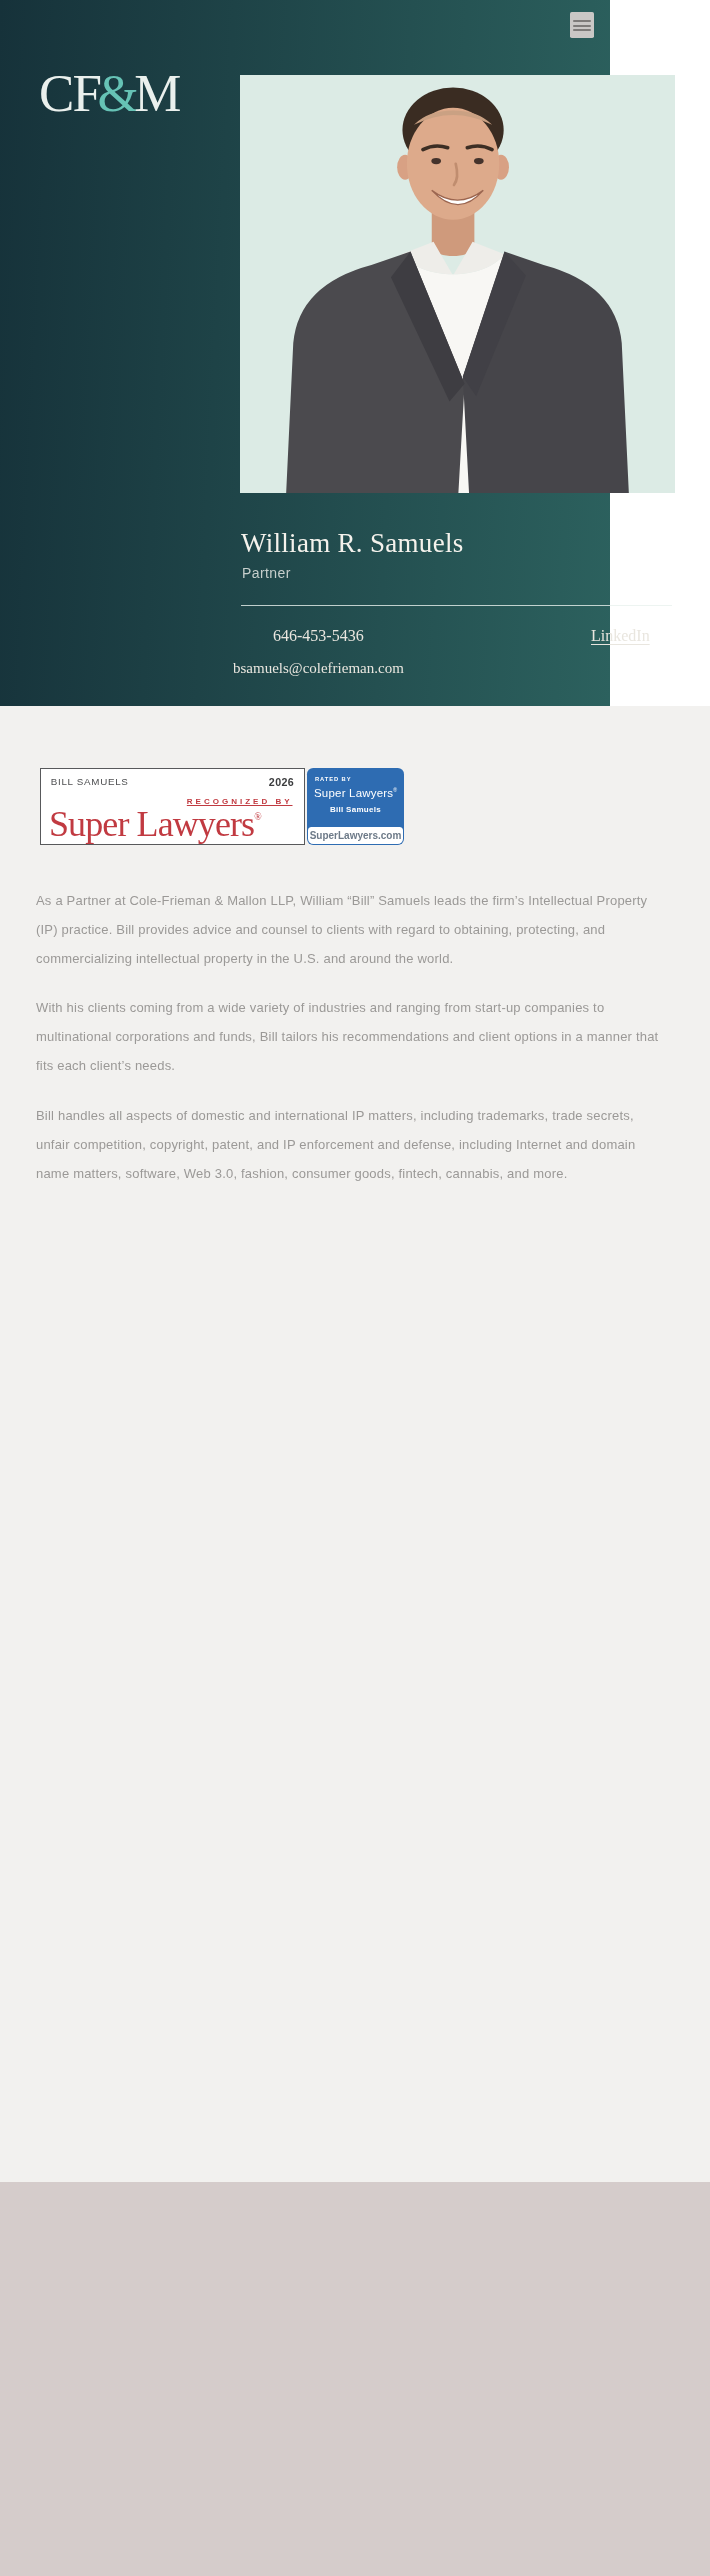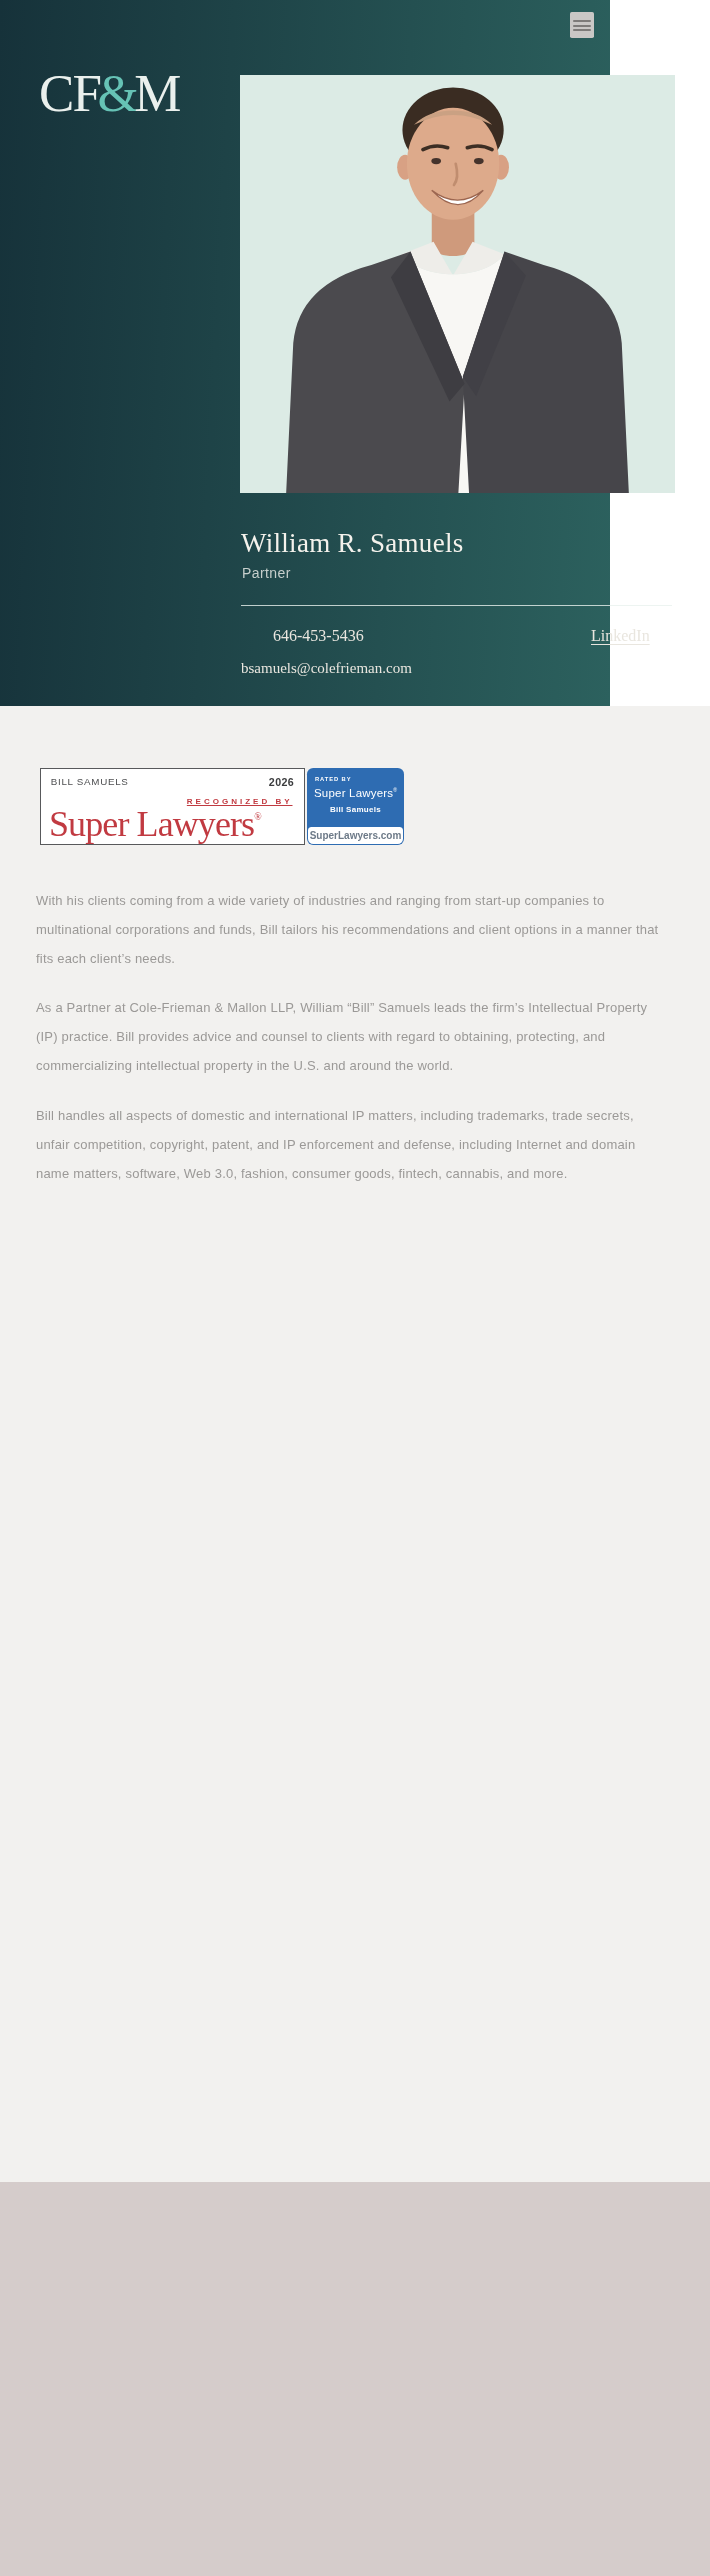--- a/index.html
+++ b/index.html
@@ -51,21 +51,21 @@
     position:absolute; left:241px; top:627px;
     font-family:"Liberation Serif", serif; font-size:16px; color:#e9e6df;
     text-decoration:none; cursor:pointer;margin-left:32px;
   }
   .linkedin-link {
     position:absolute; left:591px; top:627px;
     font-family:"Liberation Serif", serif; font-size:16px; color:#e9e6df;
     text-decoration:underline; text-underline-offset:2.7px; cursor:pointer;
   }
   .email-link {
-    position:absolute; left:241px; top:660px;
+    position:absolute; left:233px; top:660px;
     font-family:"Liberation Serif", serif; font-size:15px; color:#e9e6df;
     text-decoration:none; cursor:pointer;
   }
 
   
   .content {
     position:absolute; top:706px; left:0; width:710px; height:1476px;
     background:var(--section-bg,#f2f1ef);
   }
   .badges { position:absolute; top:62px; left:40px; display:flex; gap:2px; }
@@ -203,22 +203,22 @@
       <div class="badge-super">
         <div class="sl-rated">RATED BY</div>
         <div class="sl-brand"><span>Super Lawyers</span><sup>®</sup></div>
         <div class="sl-person">Bill Samuels</div>
         <div class="sl-site">SuperLawyers.com</div>
       </div>
 
     </div>
 
     <div class="bio">
+      <p>As a Partner at Cole-Frieman &amp; Mallon LLP, William “Bill” Samuels leads the firm’s Intellectual Property (IP) practice. Bill provides advice and counsel to clients with regard to obtaining, protecting, and commercializing intellectual property in the U.S. and around the world.</p>
       <p>With his clients coming from a wide variety of industries and ranging from start-up companies to multinational corporations and funds, Bill tailors his recommendations and client options in a manner that fits each client’s needs.</p>
-      <p>As a Partner at Cole-Frieman &amp; Mallon LLP, William “Bill” Samuels leads the firm’s Intellectual Property (IP) practice. Bill provides advice and counsel to clients with regard to obtaining, protecting, and commercializing intellectual property in the U.S. and around the world.</p>
       <p>Bill handles all aspects of domestic and international IP matters, including trademarks, trade secrets, unfair competition, copyright, patent, and IP enforcement and defense, including Internet and domain name matters, software, Web 3.0, fashion, consumer goods, fintech, cannabis, and more.</p>
     </div>
 
   </main>
 
   <footer class="footer"></footer>
 
 </div>
 
 

